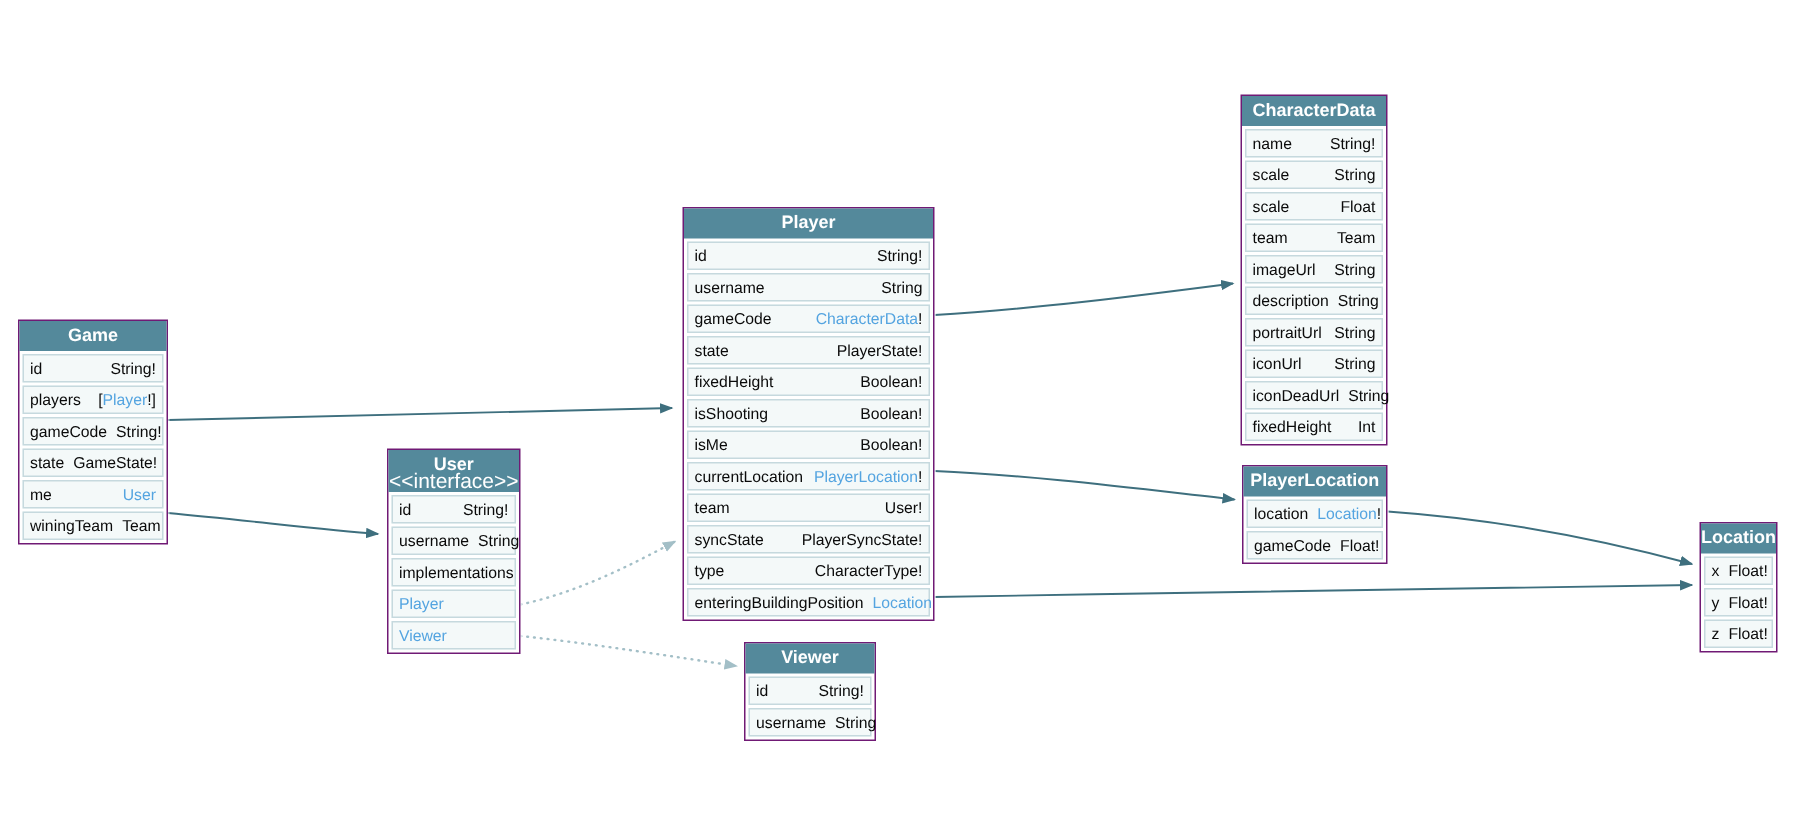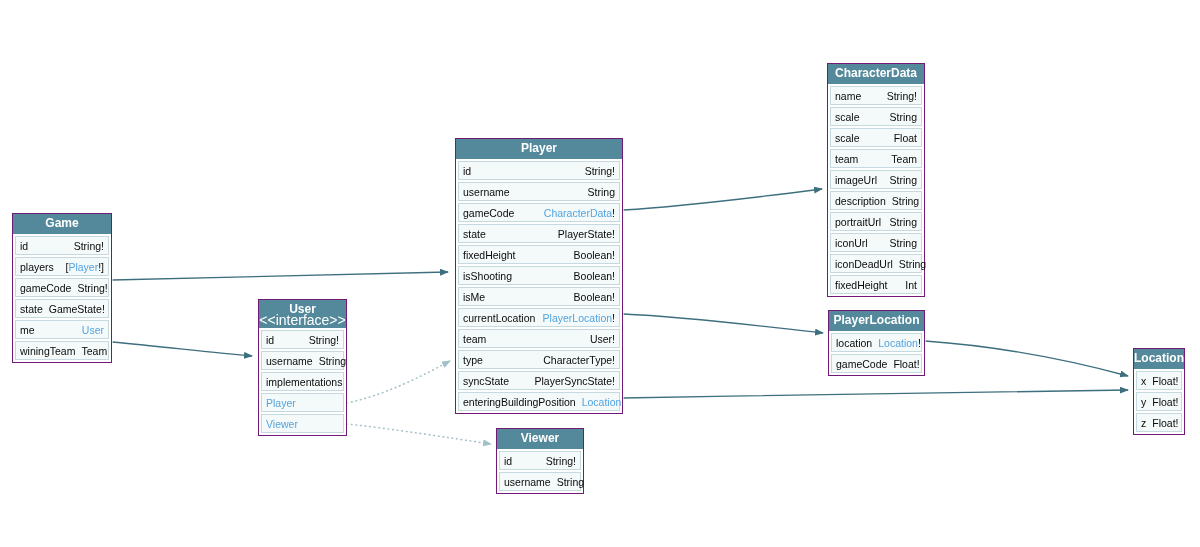--- a/index.html
+++ b/index.html
@@ -166,26 +166,26 @@
           </div>
           <div class="row">
             <span class="fname">currentLocation</span>
             <span class="ftype"><span class="link">PlayerLocation</span><span>!</span></span>
           </div>
           <div class="row">
             <span class="fname">team</span>
             <span class="ftype">User!</span>
           </div>
           <div class="row">
+            <span class="fname">syncState</span>
+            <span class="ftype">PlayerSyncState!</span>
+          </div>
+          <div class="row">
             <span class="fname">type</span>
             <span class="ftype">CharacterType!</span>
-          </div>
-          <div class="row">
-            <span class="fname">syncState</span>
-            <span class="ftype">PlayerSyncState!</span>
           </div>
           <div class="row">
             <span class="fname">enteringBuildingPosition</span>
             <span class="ftype"><span class="link">Location</span></span>
           </div>
         </div>
       </div>
       <div class="node" style="left: 496px; top: 428px; width: 88px;">
         <div class="node-header">Viewer</div>
         <div class="rows">

